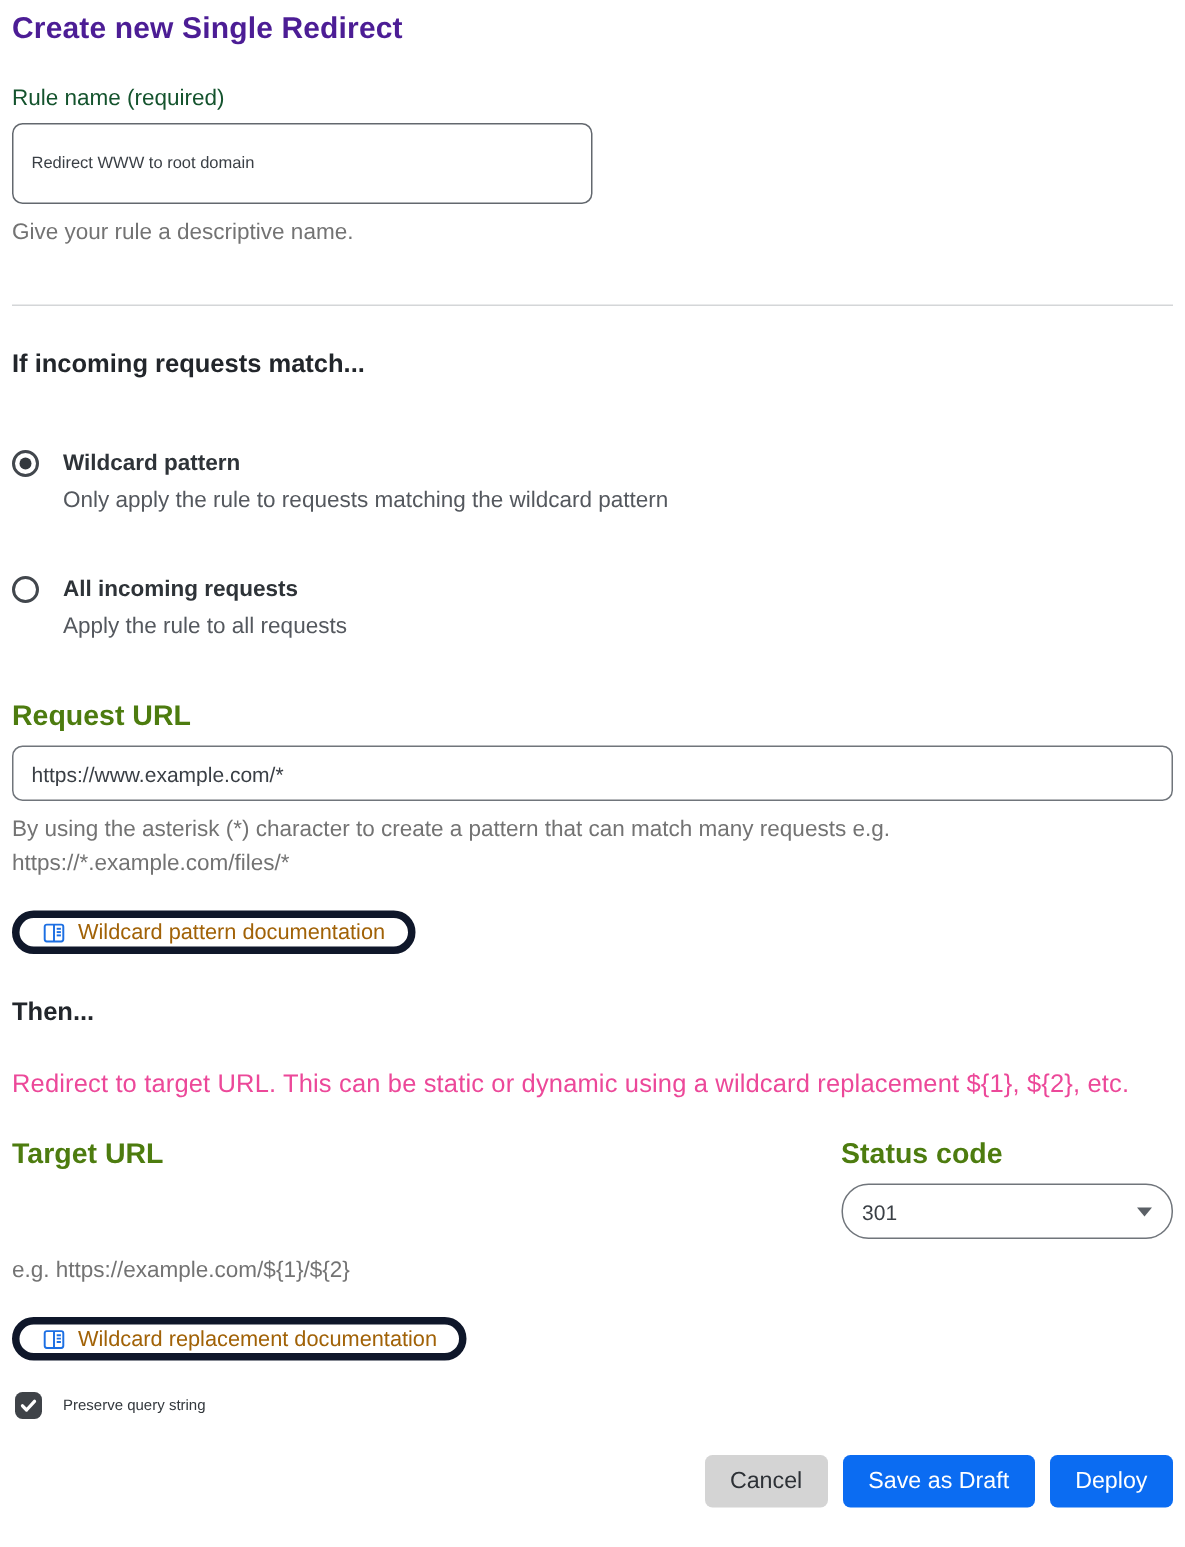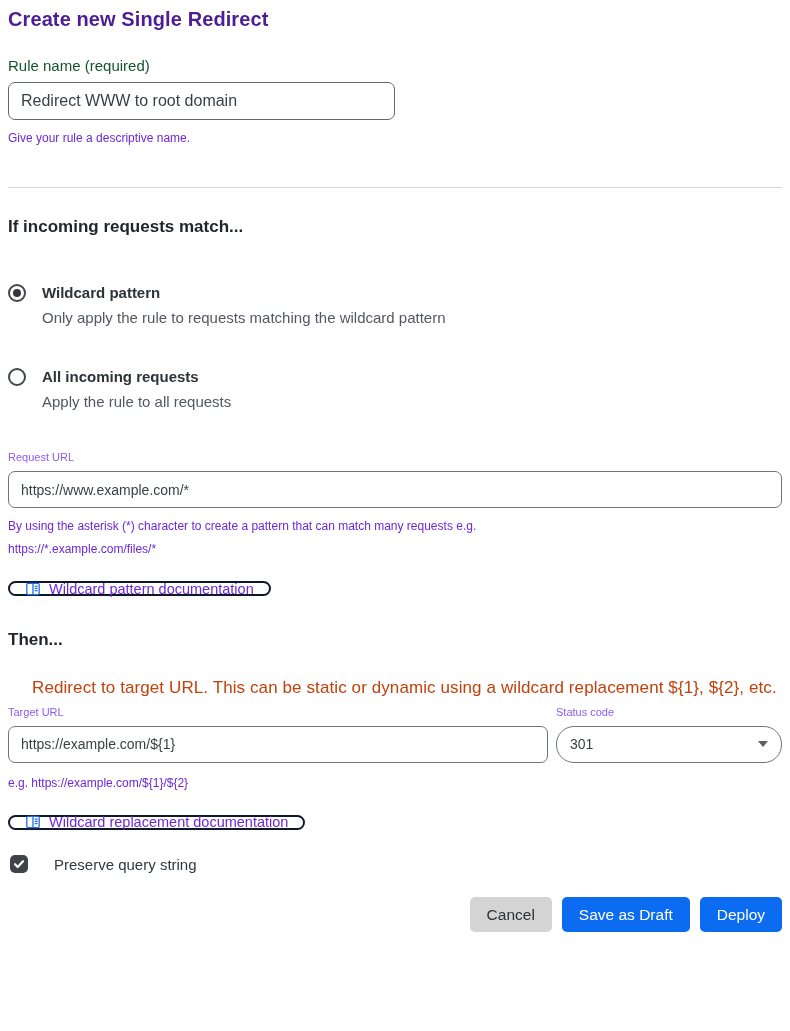--- a/index.html
+++ b/index.html
@@ -19,35 +19,35 @@
     letter-spacing: 0.1px;
     margin-top: 2px;
   }
   .field-label {
     font-size: 15px;
     color: #14532d;
     margin-top: 26px;
   }
   .text-input {
     display: block;
-    height: 38px;
+    height: 54px;
     border: 1px solid #63686e;
     border-radius: 7px;
     padding: 0 12px;
     font-family: "Liberation Sans", sans-serif;
-    font-size: 16px;
+    font-size: 11px;
     color: #3a3f45;
     background: #fff;
     outline: none;
     margin-top: 8px;
   }
   .rule-name-input { width: 387px; }
   .help-text {
-    font-size: 12px;
-    color: #6d28d9;
+    font-size: 15px;
+    color: #737373;
     margin-top: 7px;
     line-height: 23px;
   }
   .divider {
     border: none;
     border-top: 1px solid #d4d6d8;
     margin-top: 37px;
   }
   .section-heading {
     font-size: 17px;
@@ -73,53 +73,52 @@
     left: 50%; top: 50%;
     width: 8px; height: 8px;
     transform: translate(-50%, -50%);
     border-radius: 50%;
     background: #33383d;
   }
   .radio-texts { margin-left: 16px; }
   .radio-label { font-size: 15px; font-weight: 700; color: #2e3338; line-height: 20px; }
   .radio-desc { font-size: 15px; color: #54585e; line-height: 23px; margin-top: 3px; }
   .section-label {
-    font-size: 11px;
-    font-weight: 400;
-    color: #8b5cf6;
+    font-size: 19px;
+    font-weight: 700;
+    color: #4d7c0f;
   }
   .request-url-label { margin-top: 2px; }
   .full-input { width: 774px; height: 37px; font-size: 14px; border-color: #70757b; }
   .doc-pill {
     display: inline-flex;
     align-items: center;
     gap: 8px;
-    height: 15px;
+    height: 29px;
     padding: 0 15px;
-    border: 2px solid #0f172a;
+    border: 5px solid #0f172a;
     border-radius: 15px;
     background: #fff;
-    color: #6d28d9;
+    color: #a16207;
     font-family: "Liberation Sans", sans-serif;
     font-size: 14.5px;
     cursor: pointer;
     margin-top: 20px;
   }
   .doc-pill svg { display: block; }
   .then-desc {
     font-size: 17px;
-    color: #c2410c;
+    color: #ec4899;
     margin-top: 28px;
     letter-spacing: 0.1px;
-    margin-left: 24px;
   }
   .target-row {
     display: flex;
-    gap: 8px;
-    margin-top: 8px;
+    gap: 24px;
+    margin-top: 26px;
   }
   .target-col { width: 540px; }
   .status-col { width: 226px; }
   .target-input { width: 540px; height: 37px; font-size: 14px; border-color: #70757b; }
   .select-box {
     margin-top: 8px;
     height: 37px;
     border: 1px solid #70757b;
     border-radius: 18px;
     background: #fff;
@@ -147,21 +146,21 @@
   .checkbox-box {
     width: 18px;
     height: 18px;
     margin-left: 2px;
     background: #3f4348;
     border-radius: 5px;
     display: flex;
     align-items: center;
     justify-content: center;
   }
-  .checkbox-label { font-size: 15px; color: #33383d; margin-left: 26px; }
+  .checkbox-label { font-size: 10px; color: #33383d; margin-left: 14px; }
   .footer-row {
     display: flex;
     justify-content: flex-end;
     align-items: center;
     gap: 10px;
     margin-top: 24px;
   }
   .btn {
     height: 35px;
     border: none;
@@ -230,21 +229,20 @@
   <span>Wildcard pattern documentation</span>
 </button>
 
 <h2 class="section-heading">Then...</h2>
 
 <div class="then-desc">Redirect to target URL. This can be static or dynamic using a wildcard replacement ${1}, ${2}, etc.</div>
 
 <div class="target-row">
   <div class="target-col">
     <div class="section-label">Target URL</div>
-    <input type="text" class="text-input target-input" value="https://example.com/${1}" style="">
   </div>
   <div class="status-col">
     <div class="section-label">Status code</div>
     <div class="select-box">
       <span>301</span>
       <span class="caret-down"></span>
     </div>
   </div>
 </div>
 

